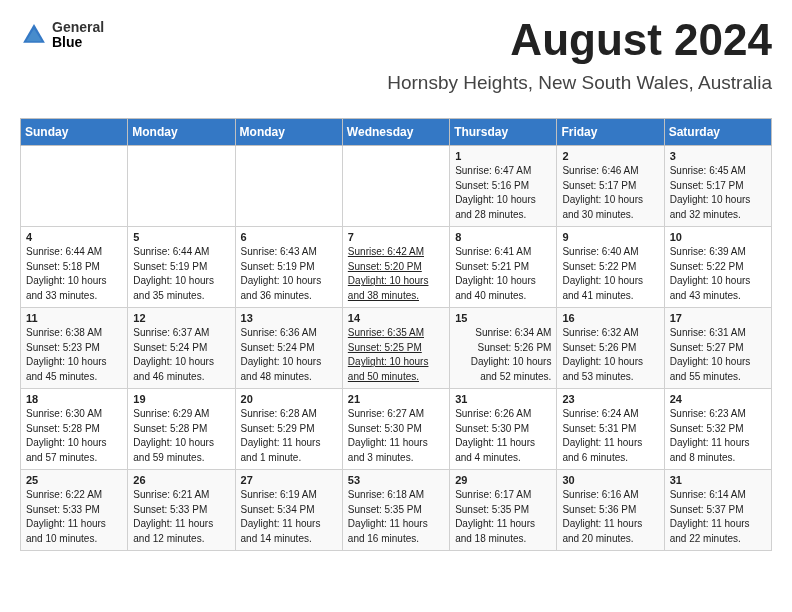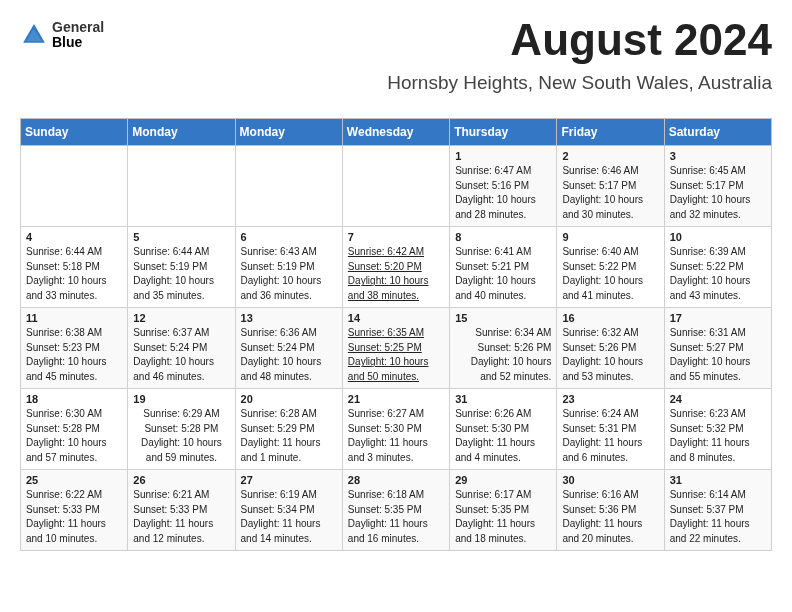--- a/index.html
+++ b/index.html
@@ -254,21 +254,21 @@
       <tr>
         <td>
           <span class="day-number">18</span>
           <div class="day-info" style="white-space: pre-line;">Sunrise: 6:30 AM
 Sunset: 5:28 PM
 Daylight: 10 hours
 and 57 minutes.</div>
         </td>
         <td>
           <span class="day-number">19</span>
-          <div class="day-info" style="white-space: pre-line; text-align: center;">Sunrise: 6:29 AM
+          <div class="day-info" style="white-space: pre-line;">Sunrise: 6:29 AM
 Sunset: 5:28 PM
 Daylight: 10 hours
 and 59 minutes.</div>
         </td>
         <td>
           <span class="day-number">20</span>
           <div class="day-info" style="white-space: pre-line;">Sunrise: 6:28 AM
 Sunset: 5:29 PM
 Daylight: 11 hours
 and 1 minute.</div>
@@ -318,21 +318,21 @@
 and 12 minutes.</div>
         </td>
         <td>
           <span class="day-number">27</span>
           <div class="day-info" style="white-space: pre-line;">Sunrise: 6:19 AM
 Sunset: 5:34 PM
 Daylight: 11 hours
 and 14 minutes.</div>
         </td>
         <td>
-          <span class="day-number">28</span>
+          <span class="day-number">53</span>
           <div class="day-info" style="white-space: pre-line;">Sunrise: 6:18 AM
 Sunset: 5:35 PM
 Daylight: 11 hours
 and 16 minutes.</div>
         </td>
         <td>
           <span class="day-number">29</span>
           <div class="day-info" style="white-space: pre-line;">Sunrise: 6:17 AM
 Sunset: 5:35 PM
 Daylight: 11 hours

